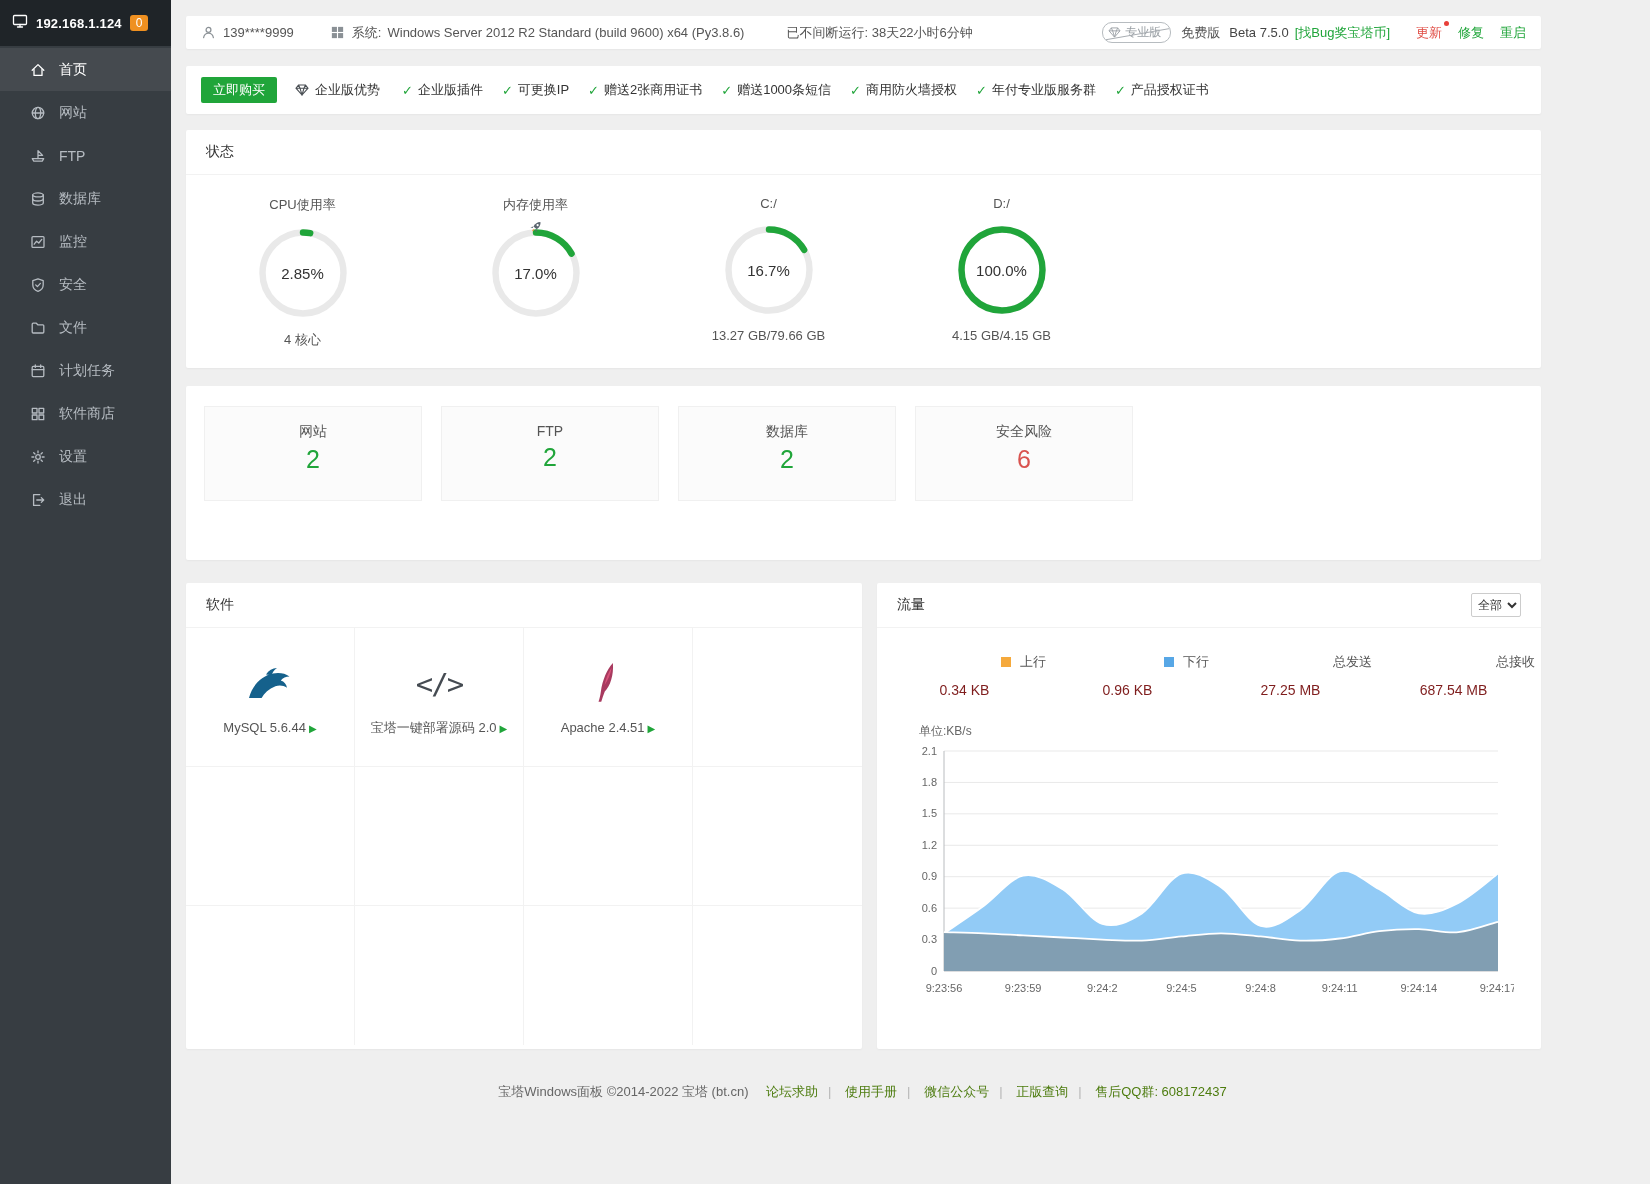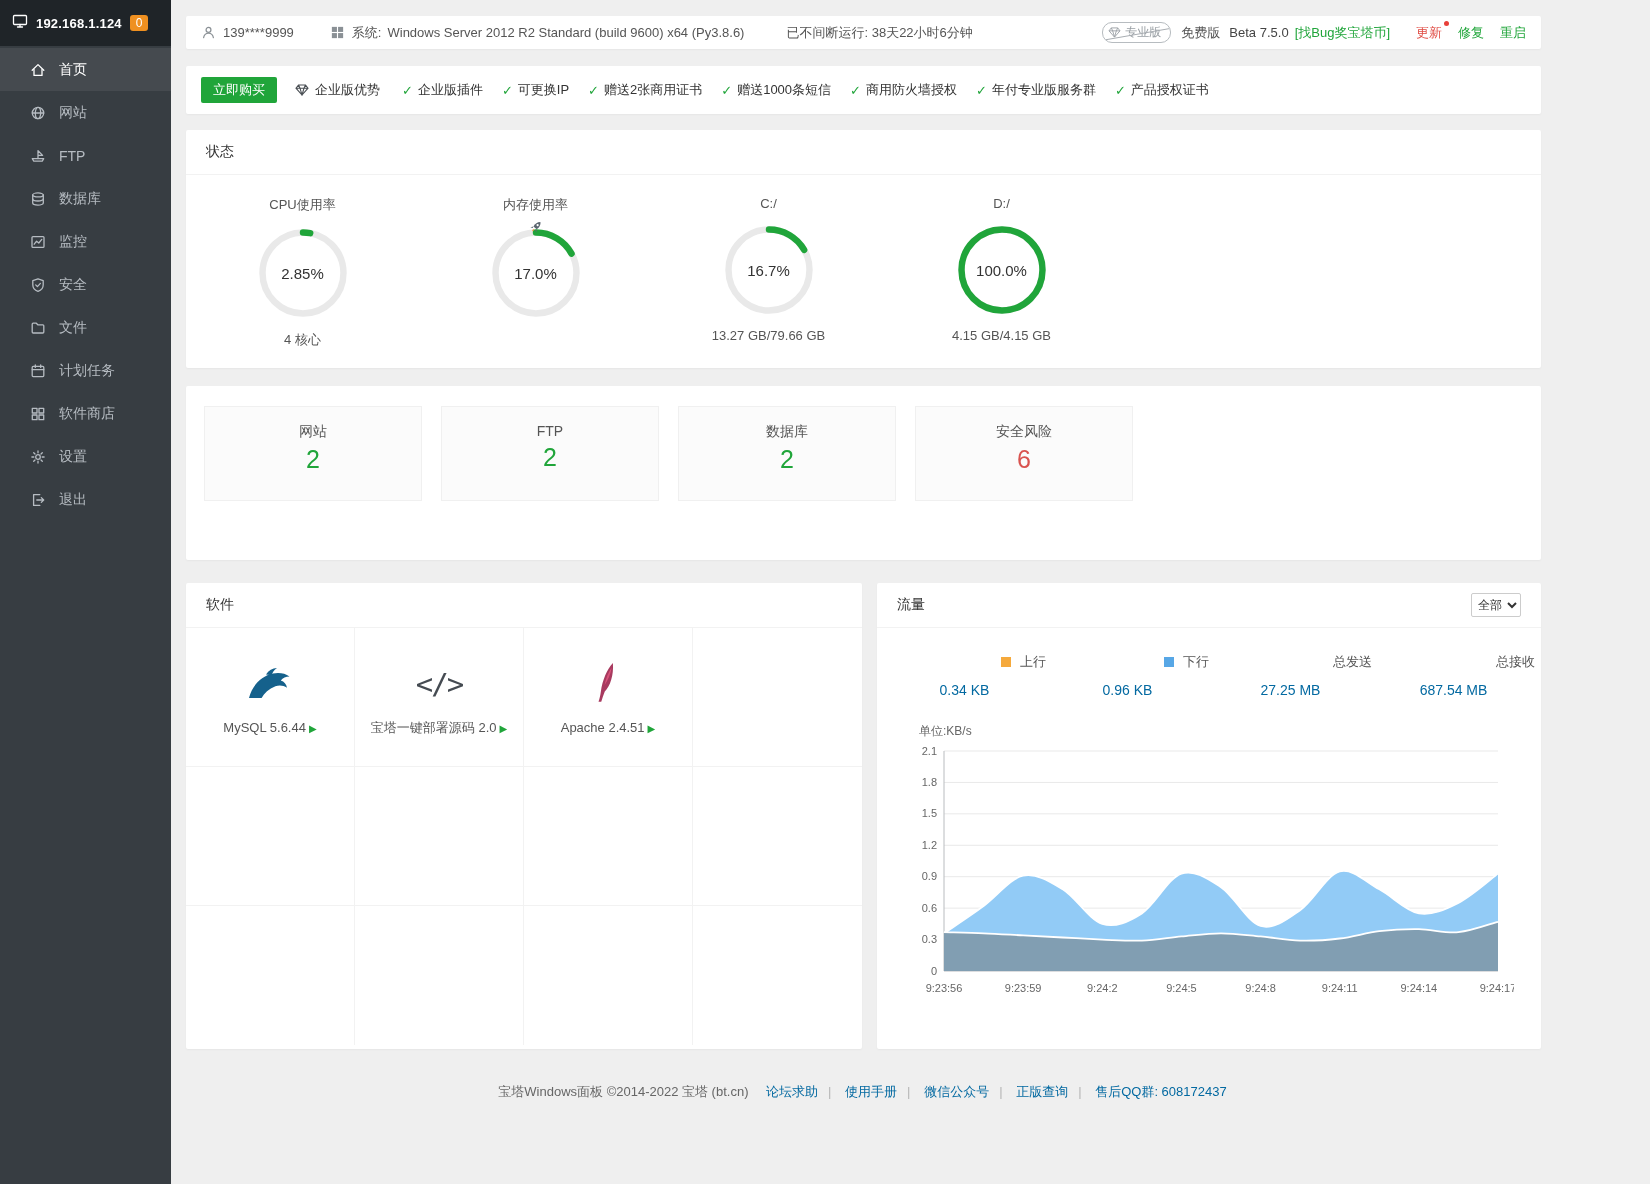--- a/index.html
+++ b/index.html
@@ -91,28 +91,28 @@
   .code-icon { font-family:"DejaVu Sans Mono","Liberation Mono",monospace; font-size:29px; color:#454b52; letter-spacing:-2px; }
   .sw-name { font-size:13px; color:#555; }
   .run { color:#20a53a; font-size:10px; margin-left:3px; }
 
   
   .tr-select { font-size:12px; color:#333; border:1px solid #ccc; border-radius:2px; height:24px; padding:0 2px; background:#fff; cursor:pointer; }
   .tr-stats { display:flex; padding:25px 6px 0; }
   .tr-stat { flex:1; text-align:center; }
   .tr-stat-label { font-size:13px; color:#555; display:flex; align-items:center; justify-content:flex-end; gap:9px; }
   .swatch { width:10px; height:10px; display:inline-block; }
-  .tr-stat-value { margin-top:11px; font-size:14px; color:#0369a1; }
+  .tr-stat-value { margin-top:11px; font-size:14px; color:#7f1d1d; }
   .tr-unit { margin:25px 0 3px 42px; font-size:12px; color:#666; }
   #traffic-chart { display:block; margin:0 auto; font-family:"Liberation Sans","DejaVu Sans",sans-serif; }
   #traffic-chart .tick { font-size:11px; fill:#666; }
 
   
   .footer { text-align:center; padding:34px 0 24px; font-size:13px; color:#666; }
-  .footer a { color:#0369a1; text-decoration:none; margin:0 2px; cursor:pointer; }
+  .footer a { color:#4d7c0f; text-decoration:none; margin:0 2px; cursor:pointer; }
   .footer .sep { color:#b5b5b5; margin:0 8px; }
   .footer .copy { margin-right:12px; }
 </style>
 </head>
 <body>
 
 <div class="app">
 
   <aside class="sidebar">
     <div class="ip-box">

